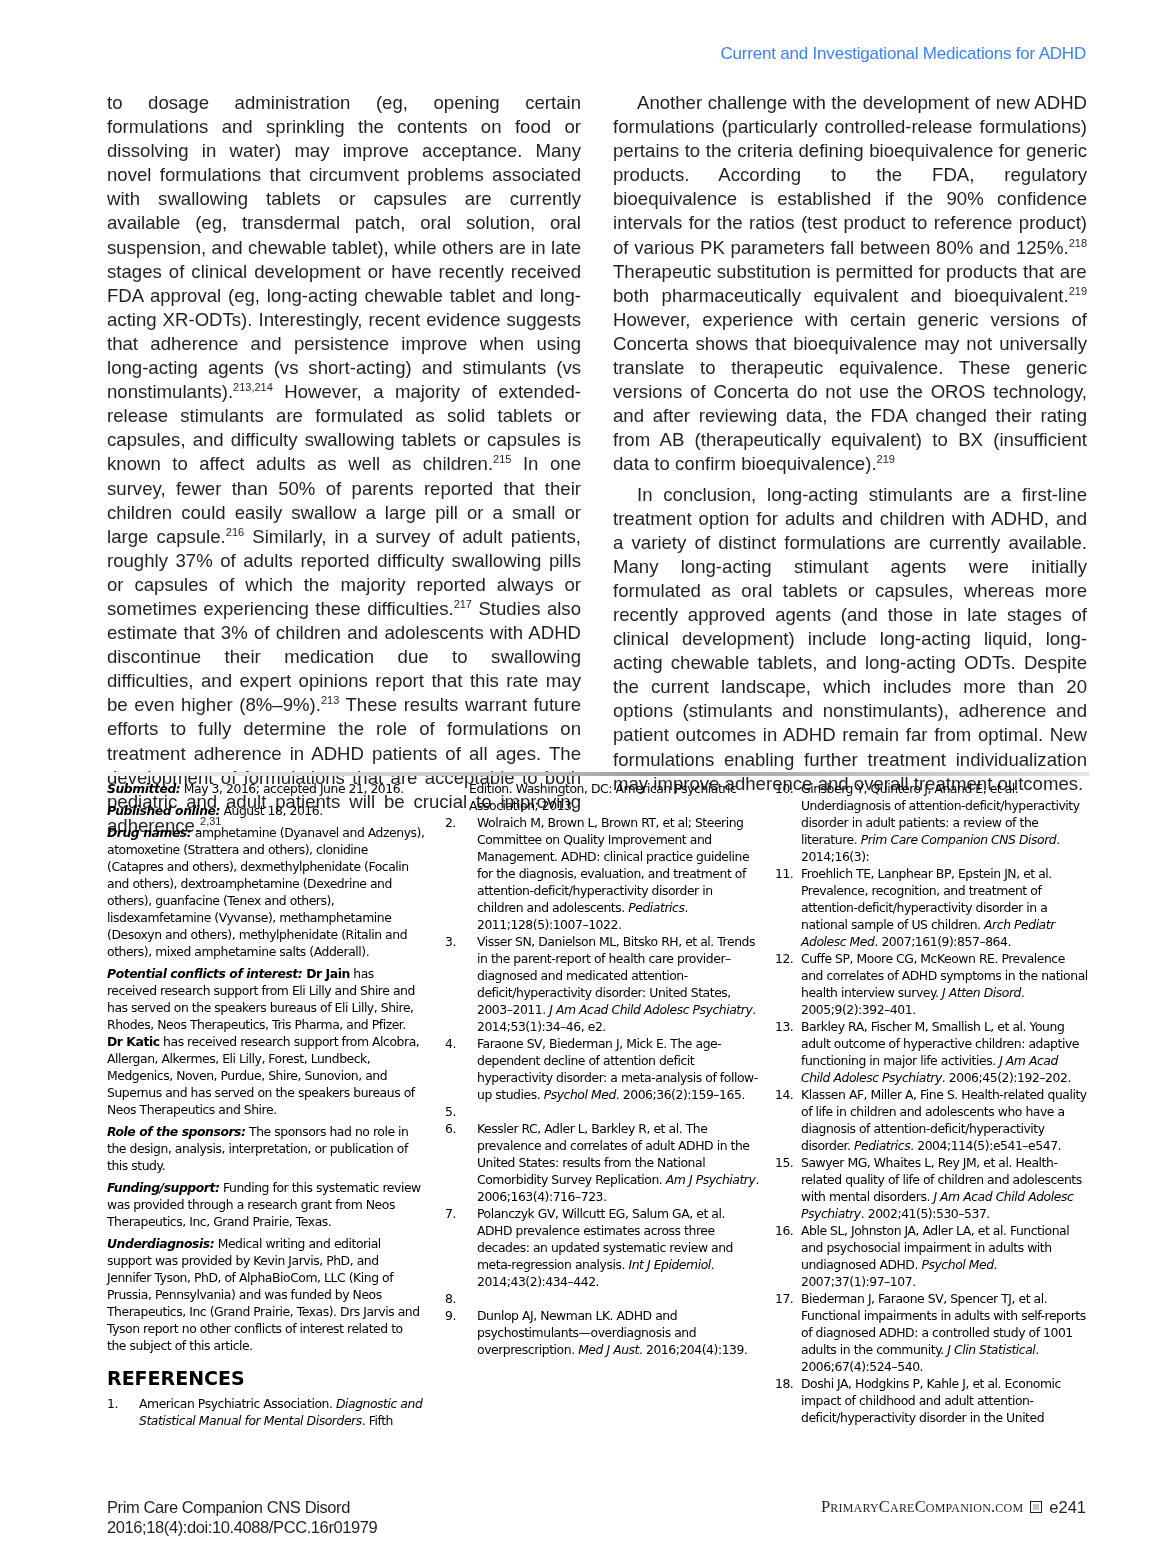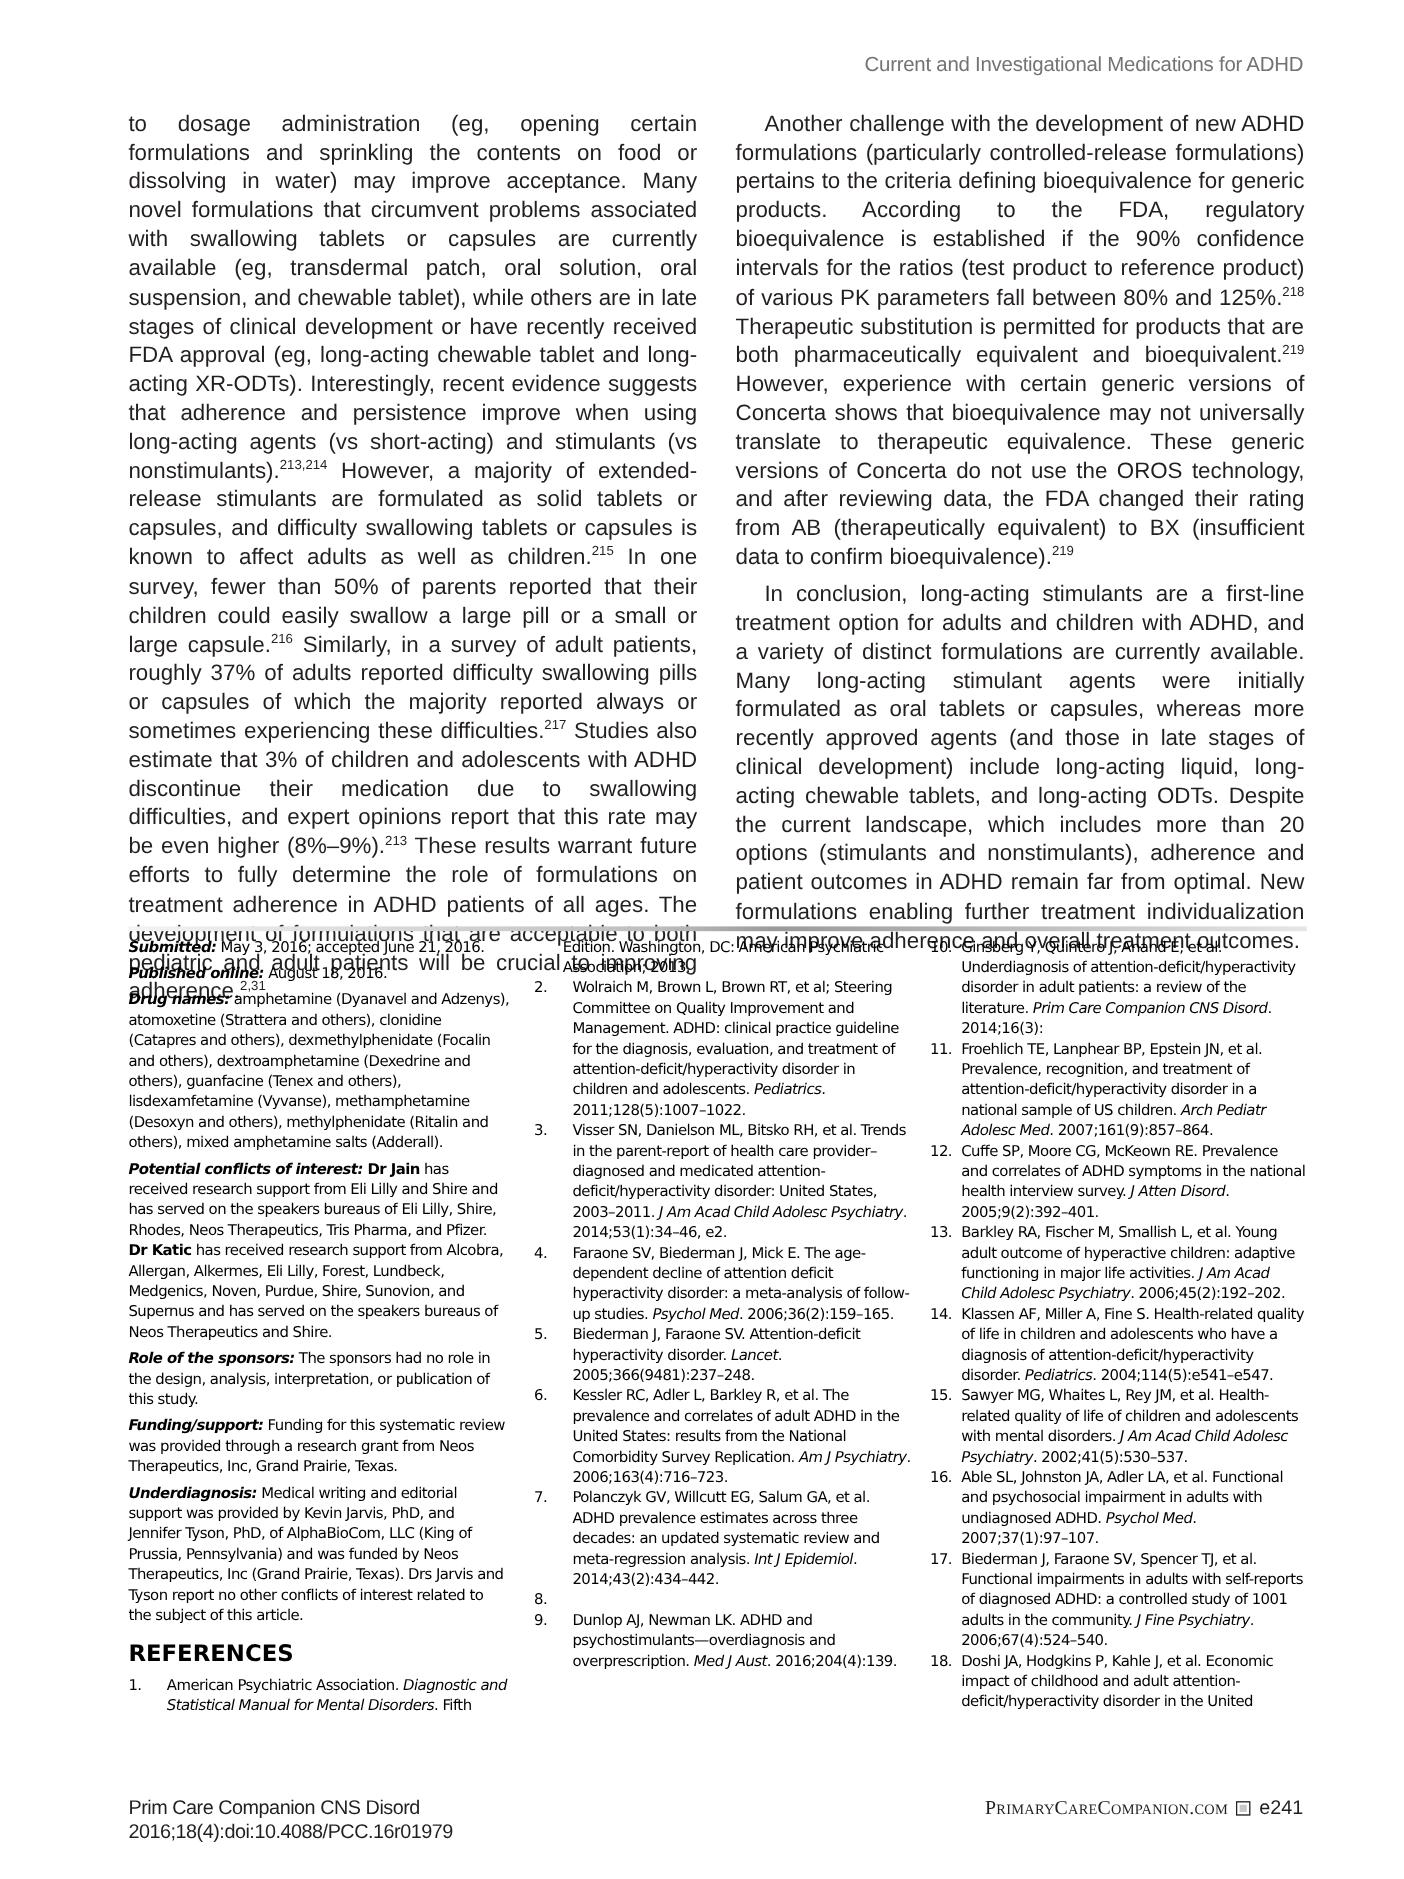--- a/index.html
+++ b/index.html
@@ -1,19 +1,19 @@
 <!DOCTYPE html>
 <html><head>
 <meta charset="utf-8">
 <style>
   html, body { margin: 0; padding: 0; background: #ffffff; }
   body { width: 1170px; height: 1566px; position: relative; overflow: hidden; color: #231f20; }
   .running-head {
     position: absolute; top: 44px; right: 84px;
-    font-family: "Liberation Sans", sans-serif; font-size: 17px; color: #737373;
+    font-family: "Liberation Sans", sans-serif; font-size: 17px; color: #3b82f6;
     letter-spacing: -0.2px;
   }
   .body-cols { position: absolute; top: 91px; left: 107px; width: 980px; height: 672px; }
   .col { position: absolute; top: 0; width: 474px; }
   .col.left { left: 0; }
   .col.right { left: 506px; }
   .col p {
     margin: 0; font-family: Liberation Sans, sans-serif; font-size: 18.6px;
     line-height: 24.1px; text-align: justify; hyphens: auto;
   }
@@ -85,21 +85,20 @@
   <div class="ref">
       <span class="num">3.</span>
       <span class="txt"><span>Visser SN, Danielson ML, Bitsko RH, et al. Trends in the parent-report of health care provider–diagnosed and medicated attention-deficit/hyperactivity disorder: United States, 2003–2011. </span><i>J Am Acad Child Adolesc Psychiatry</i><span>. 2014;53(1):34–46, e2.</span></span>
     </div>
   <div class="ref">
       <span class="num">4.</span>
       <span class="txt"><span>Faraone SV, Biederman J, Mick E. The age-dependent decline of attention deficit hyperactivity disorder: a meta-analysis of follow-up studies. </span><i>Psychol Med</i><span>. 2006;36(2):159–165.</span></span>
     </div>
   <div class="ref">
       <span class="num">5.</span>
-      <span class="txt"><span>Biederman J, Faraone SV. Attention-deficit hyperactivity disorder. </span><i>Lancet</i><span>. 2005;366(9481):237–248.</span></span>
     </div>
   <div class="ref">
       <span class="num">6.</span>
       <span class="txt"><span>Kessler RC, Adler L, Barkley R, et al. The prevalence and correlates of adult ADHD in the United States: results from the National Comorbidity Survey Replication. </span><i>Am J Psychiatry</i><span>. 2006;163(4):716–723.</span></span>
     </div>
   <div class="ref">
       <span class="num">7.</span>
       <span class="txt"><span>Polanczyk GV, Willcutt EG, Salum GA, et al. ADHD prevalence estimates across three decades: an updated systematic review and meta-regression analysis. </span><i>Int J Epidemiol</i><span>. 2014;43(2):434–442.</span></span>
     </div>
   <div class="ref">
@@ -135,21 +134,21 @@
   <div class="ref two">
       <span class="num">15.</span>
       <span class="txt"><span>Sawyer MG, Whaites L, Rey JM, et al. Health-related quality of life of children and adolescents with mental disorders. </span><i>J Am Acad Child Adolesc Psychiatry</i><span>. 2002;41(5):530–537.</span></span>
     </div>
   <div class="ref two">
       <span class="num">16.</span>
       <span class="txt"><span>Able SL, Johnston JA, Adler LA, et al. Functional and psychosocial impairment in adults with undiagnosed ADHD. </span><i>Psychol Med</i><span>. 2007;37(1):97–107.</span></span>
     </div>
   <div class="ref two">
       <span class="num">17.</span>
-      <span class="txt"><span>Biederman J, Faraone SV, Spencer TJ, et al. Functional impairments in adults with self-reports of diagnosed ADHD: a controlled study of 1001 adults in the community. </span><i>J Fine Psychiatry</i><span>. 2006;67(4):524–540.</span></span>
+      <span class="txt"><span>Biederman J, Faraone SV, Spencer TJ, et al. Functional impairments in adults with self-reports of diagnosed ADHD: a controlled study of 1001 adults in the community. </span><i>J Clin Statistical</i><span>. 2006;67(4):524–540.</span></span>
     </div>
   <div class="ref two">
       <span class="num">18.</span>
       <span class="txt"><span>Doshi JA, Hodgkins P, Kahle J, et al. Economic impact of childhood and adult attention-deficit/hyperactivity disorder in the United</span></span>
     </div>
 </div>
 
 <div class="footer-left">
   <div>Prim Care Companion CNS Disord</div>
   <div>2016;18(4):doi:10.4088/PCC.16r01979</div>

